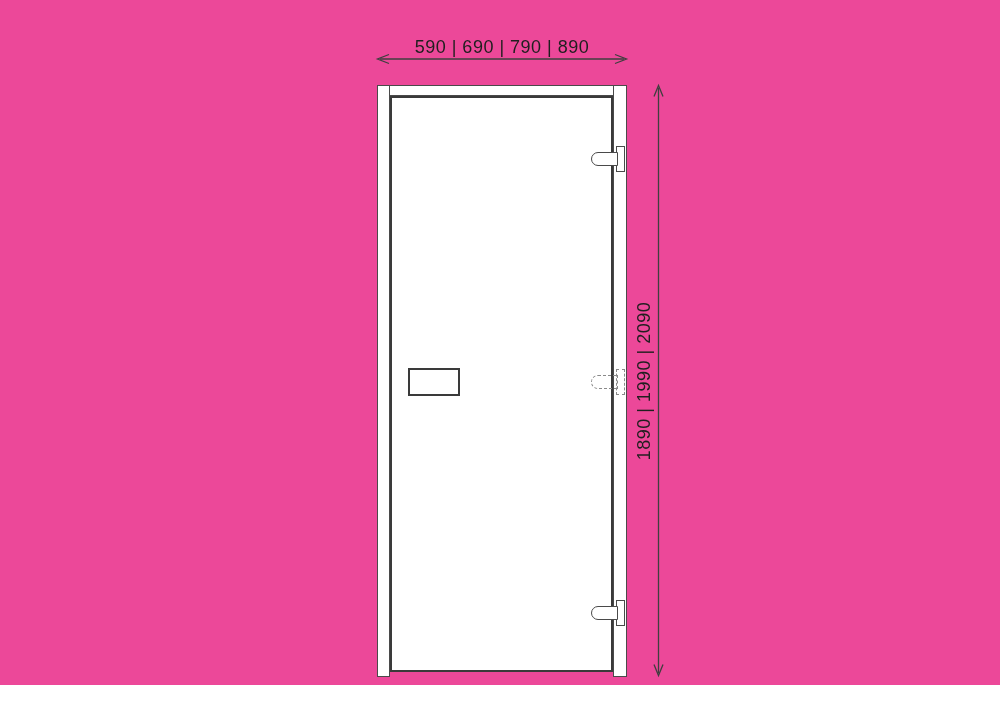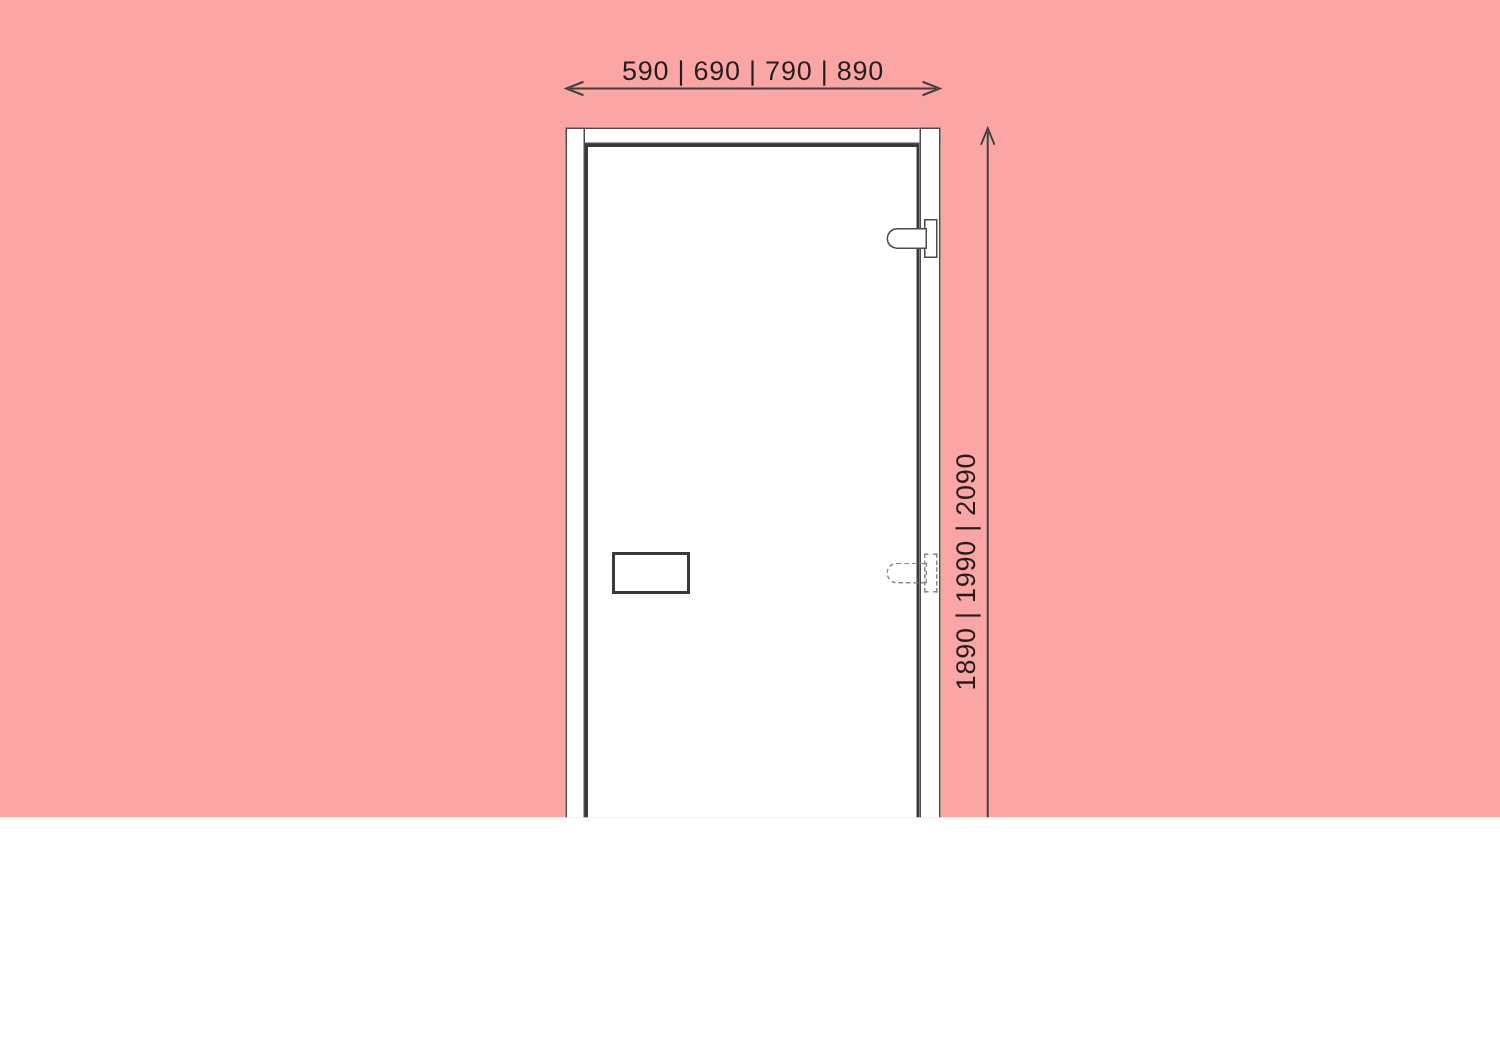--- a/index.html
+++ b/index.html
@@ -6,22 +6,22 @@
     margin: 0;
     padding: 0;
     background: #ffffff;
     font-family: "Liberation Sans", sans-serif;
   }
   * { box-sizing: border-box; }
 
   .canvas {
     position: relative;
     width: 1000px;
-    height: 545px;
-    background: #fca5a5;
+    height: 685px;
+    background: #ec4899;
     overflow: hidden;
   }
 
   
   .dim-label {
     position: absolute;
     color: #1f1f1f;
     font-size: 18px;
     line-height: 20px;
     white-space: nowrap;

